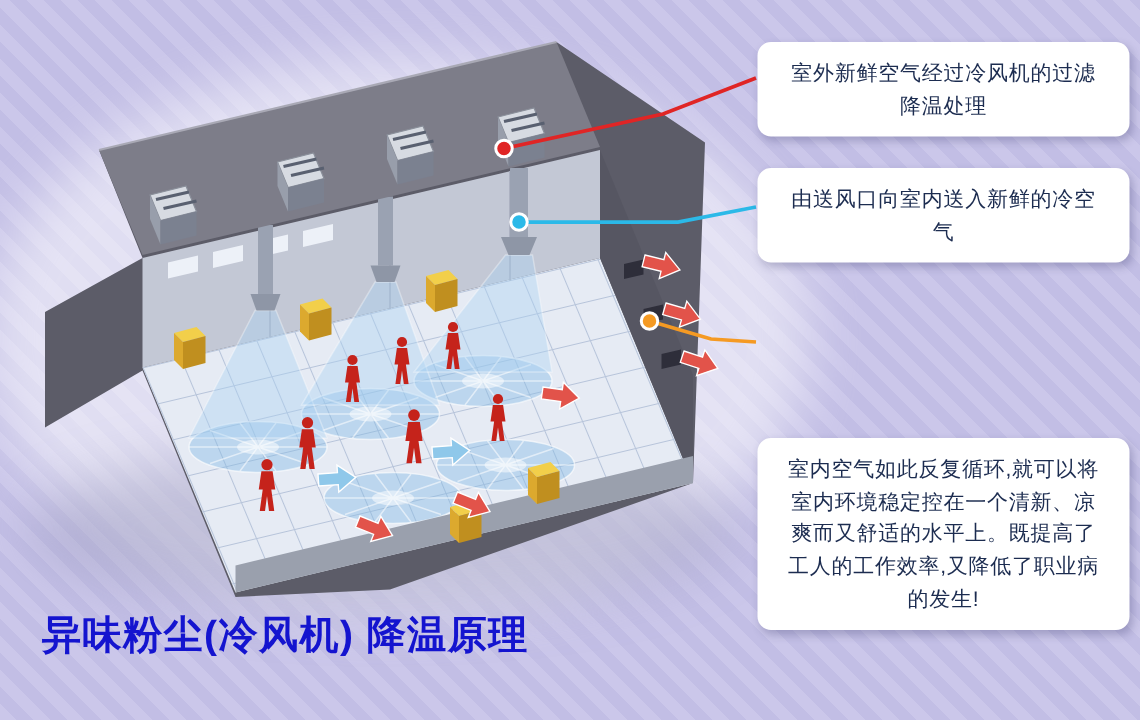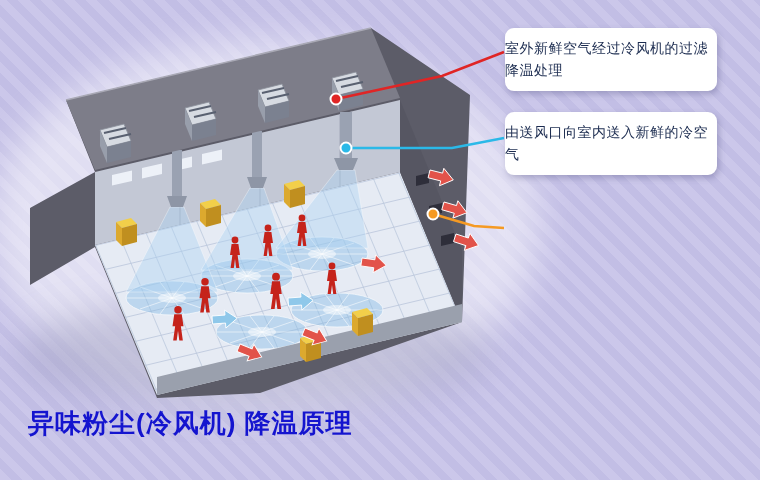--- a/index.html
+++ b/index.html
@@ -4,22 +4,23 @@
 <style>
   html,body{margin:0;padding:0}
   .stage{
     position:relative;width:760px;height:480px;overflow:hidden;
     background:repeating-linear-gradient(45deg,#cbc7ea 0 8px,#c2bee5 8px 16px);
     font-family:"Liberation Sans","DejaVu Sans",sans-serif;
   }
   .stage > svg{position:absolute;left:0;top:0}
   .callout{
     position:absolute;left:505px;width:212px;background:#ffffff;border-radius:9px;
-    padding:10px 0;font-size:14px;line-height:1.55;color:#1c2c50;letter-spacing:.5px;
+    padding:10px 18px;font-size:14px;line-height:1.55;color:#1c2c50;letter-spacing:.5px;
     box-shadow:2px 3px 6px rgba(50,50,100,.28);
+    text-align:center;
   }
   #callout-1{top:28px}
   #callout-2{top:112px}
   #callout-3{top:188px}
   #callout-4{top:292px}
   .title{
     position:absolute;left:28px;top:406px;font-size:26px;font-weight:bold;
     color:#1414cf;letter-spacing:1px;white-space:nowrap;
   }
 </style>
@@ -164,15 +165,18 @@
       <circle cx="433" cy="214" r="5.5" stroke="#ffffff" stroke-width="2" fill="#f59a23"></circle>
     </g>
   </svg>
 
   <div class="callout" id="callout-1">
     <span>室外新鲜空气经过冷风机的过滤降温处理</span>
   </div>
   <div class="callout" id="callout-2">
     <span>由送风口向室内送入新鲜的冷空气</span>
   </div>
+  <div class="callout" id="callout-4">
+    <span>室内空气如此反复循环,就可以将室内环境稳定控在一个清新、凉爽而又舒适的水平上。既提高了工人的工作效率,又降低了职业病的发生!</span>
+  </div>
 
   <div class="title">异味粉尘(冷风机) 降温原理</div>
 </div>
 
 </body></html>

